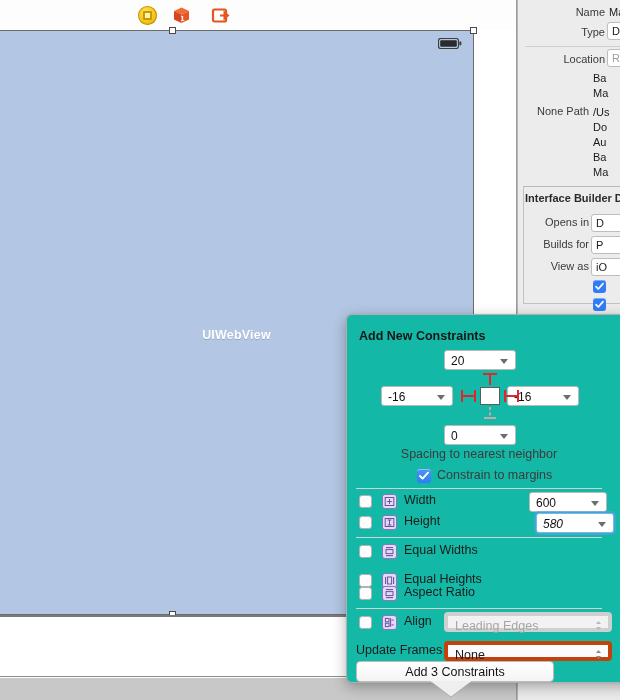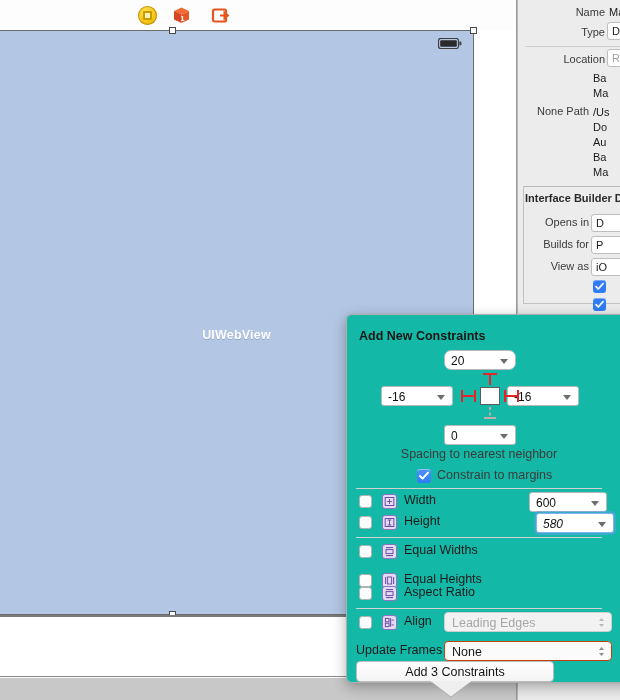--- a/index.html
+++ b/index.html
@@ -122,21 +122,21 @@
   #row-height{top:512px;padding-left:36px;}
   #row-equal-widths{top:541px;}
   #row-equal-heights{top:562px;margin-top:8px;}
   #row-aspect-ratio{top:583px;}
   #row-align{top:612px;}
 
   #combo-width{left:529px;}
   #combo-height{left:536px;font-style:italic;}
 
   
-  .popupbtn{position:absolute;height:20px;background:#fbfbfb;border:1px solid #c2410c;border-radius:4px;
+  .popupbtn{position:absolute;height:20px;background:#fbfbfb;border:4px solid #c2410c;border-radius:4px;
     box-sizing:border-box;}
   .popupbtn .pv{position:absolute;left:7px;top:3px;font-size:12.5px;color:#1a1a1a;white-space:nowrap;}
   .popupbtn .chev{position:absolute;right:5px;top:3px;width:9px;height:13px;}
   .popupbtn.disabled{background:#f2f2f2;border-color:#cfcfcf;}
   .popupbtn.disabled .pv{color:#a6a6a6;}
 
   #align-popup{left:444px;top:612px;width:168px;}
   #align-label{position:absolute;left:58px;top:2px;font-size:12.5px;color:#1a1a1a;}
 
   #update-frames-row{position:absolute;left:0;top:640px;width:266px;height:22px;}
@@ -272,21 +272,21 @@
   <div id="edge-frag-divider-b"></div>
   <div class="edge-frag" style="left:83px;top:512px;font-weight:bold;">'ie</div>
   <div class="edge-frag" style="left:83px;top:527px;">t a</div>
   <div class="edge-frag" style="left:83px;top:542px;">tio</div>
 </div>
 
 <div id="constraints-popover">
   <div id="popover-title">Add New Constraints</div>
 </div>
 
-<div class="combo" id="combo-top" style="left:444px;top:350px;border-radius:7px;">
+<div class="combo" id="combo-top" style="left:444px;top:350px;">
   <span class="cv">20</span>
   <span class="carat"></span>
 </div>
 
 <div class="combo" id="combo-left" style="left:381px;top:386px;">
   <span class="cv">-16</span>
   <span class="carat"></span>
 </div>
 
 <div class="combo" id="combo-right" style="left:507px;top:386px;">

